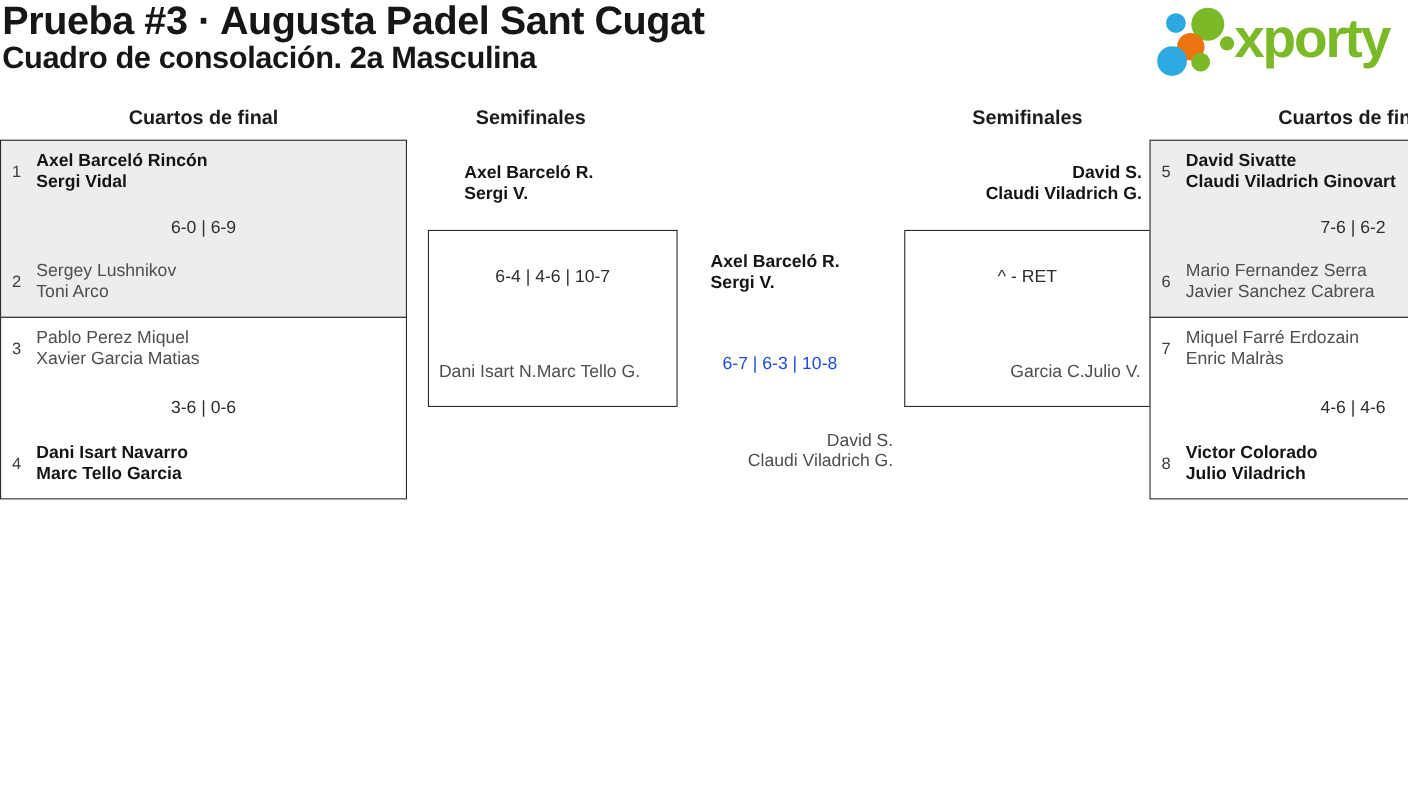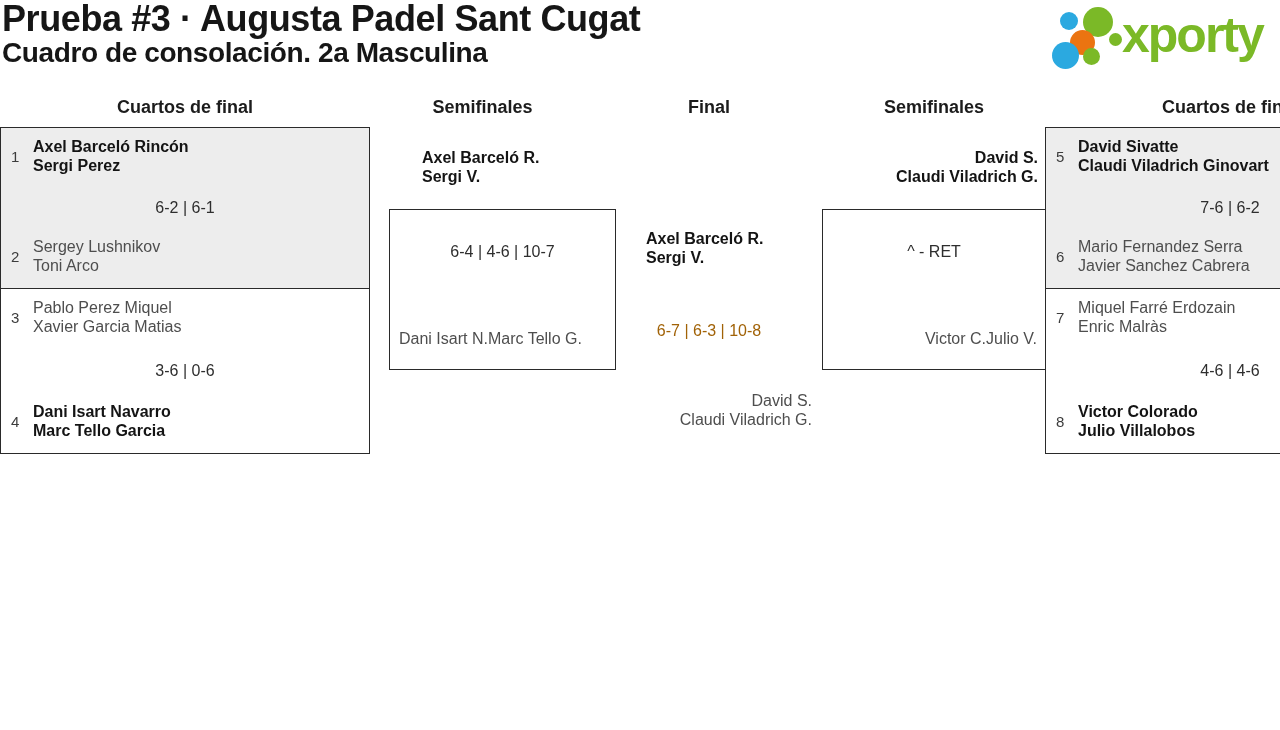--- a/index.html
+++ b/index.html
@@ -60,21 +60,21 @@
   .sf-team.ar{right:8px;text-align:right;}
 
   
   .float-label{position:absolute;display:flex;flex-direction:column;}
   .float-label .nline{line-height:19px;margin-left:44px;}
   .lbl-sfl{left:378px;top:148px;}
   .lbl-sfr{right:242px;top:148px;text-align:right;}
   .lbl-final-top{left:602px;top:229px;}
   .lbl-final-bottom{right:468px;top:391px;text-align:right;}
   .final-score{position:absolute;left:596px;width:226px;top:322px;text-align:center;
-               font-size:16px;line-height:18px;color:#a16207;white-space:nowrap;}
+               font-size:16px;line-height:18px;color:#1d4ed8;white-space:nowrap;}
 </style>
 </head>
 <body>
 
 <div class="page">
 
   <div class="title">Prueba #3 · Augusta Padel Sant Cugat</div>
   <div class="subtitle">Cuadro de consolación. 2a Masculina</div>
 
   <div class="logo">
@@ -82,33 +82,32 @@
     <span class="dot d2"></span>
     <span class="dot d3"></span>
     <span class="dot d4"></span>
     <span class="dot d5"></span>
     <span class="dot d6"></span>
     <span class="logo-text">xporty</span>
   </div>
 
   <div class="round-header rh1">Cuartos de final</div>
   <div class="round-header rh2">Semifinales</div>
-  <div class="round-header rh3">Final</div>
   <div class="round-header rh4">Semifinales</div>
   <div class="round-header rh5">Cuartos de final</div>
 
   <div class="match qf qf1t gray">
     <div class="team team-top">
       <span class="seed">1</span>
       <span class="names winner">
         <span class="nline">Axel Barceló Rincón</span>
-        <span class="nline">Sergi Perez</span>
-      </span>
-    </div>
-    <div class="score">6-2 | 6-1</div>
+        <span class="nline">Sergi Vidal</span>
+      </span>
+    </div>
+    <div class="score">6-0 | 6-9</div>
     <div class="team team-bottom">
       <span class="seed">2</span>
       <span class="names">
         <span class="nline">Sergey Lushnikov</span>
         <span class="nline">Toni Arco</span>
       </span>
     </div>
   </div>
 
   <div class="match qf qf1b">
@@ -153,21 +152,21 @@
   </div>
 
   <div class="float-label lbl-sfr winner">
     <span class="nline">David S.</span>
     <span class="nline">Claudi Viladrich G.</span>
   </div>
 
   <div class="match sfr">
     <div class="score sf-score">^ - RET</div>
     <div class="sf-team ar">
-      <span class="nline">Victor C.</span>
+      <span class="nline">Garcia C.</span>
       <span class="nline">Julio V.</span>
     </div>
   </div>
 
   <div class="match qf qf2t gray">
     <div class="team team-top">
       <span class="seed">5</span>
       <span class="names winner">
         <span class="nline">David Sivatte</span>
         <span class="nline">Claudi Viladrich Ginovart</span>
@@ -189,18 +188,18 @@
       <span class="names">
         <span class="nline">Miquel Farré Erdozain</span>
         <span class="nline">Enric Malràs</span>
       </span>
     </div>
     <div class="score">4-6 | 4-6</div>
     <div class="team team-bottom">
       <span class="seed">8</span>
       <span class="names winner">
         <span class="nline">Victor Colorado</span>
-        <span class="nline">Julio Villalobos</span>
+        <span class="nline">Julio Viladrich</span>
       </span>
     </div>
   </div>
 
 </div>
 
 </body></html>

